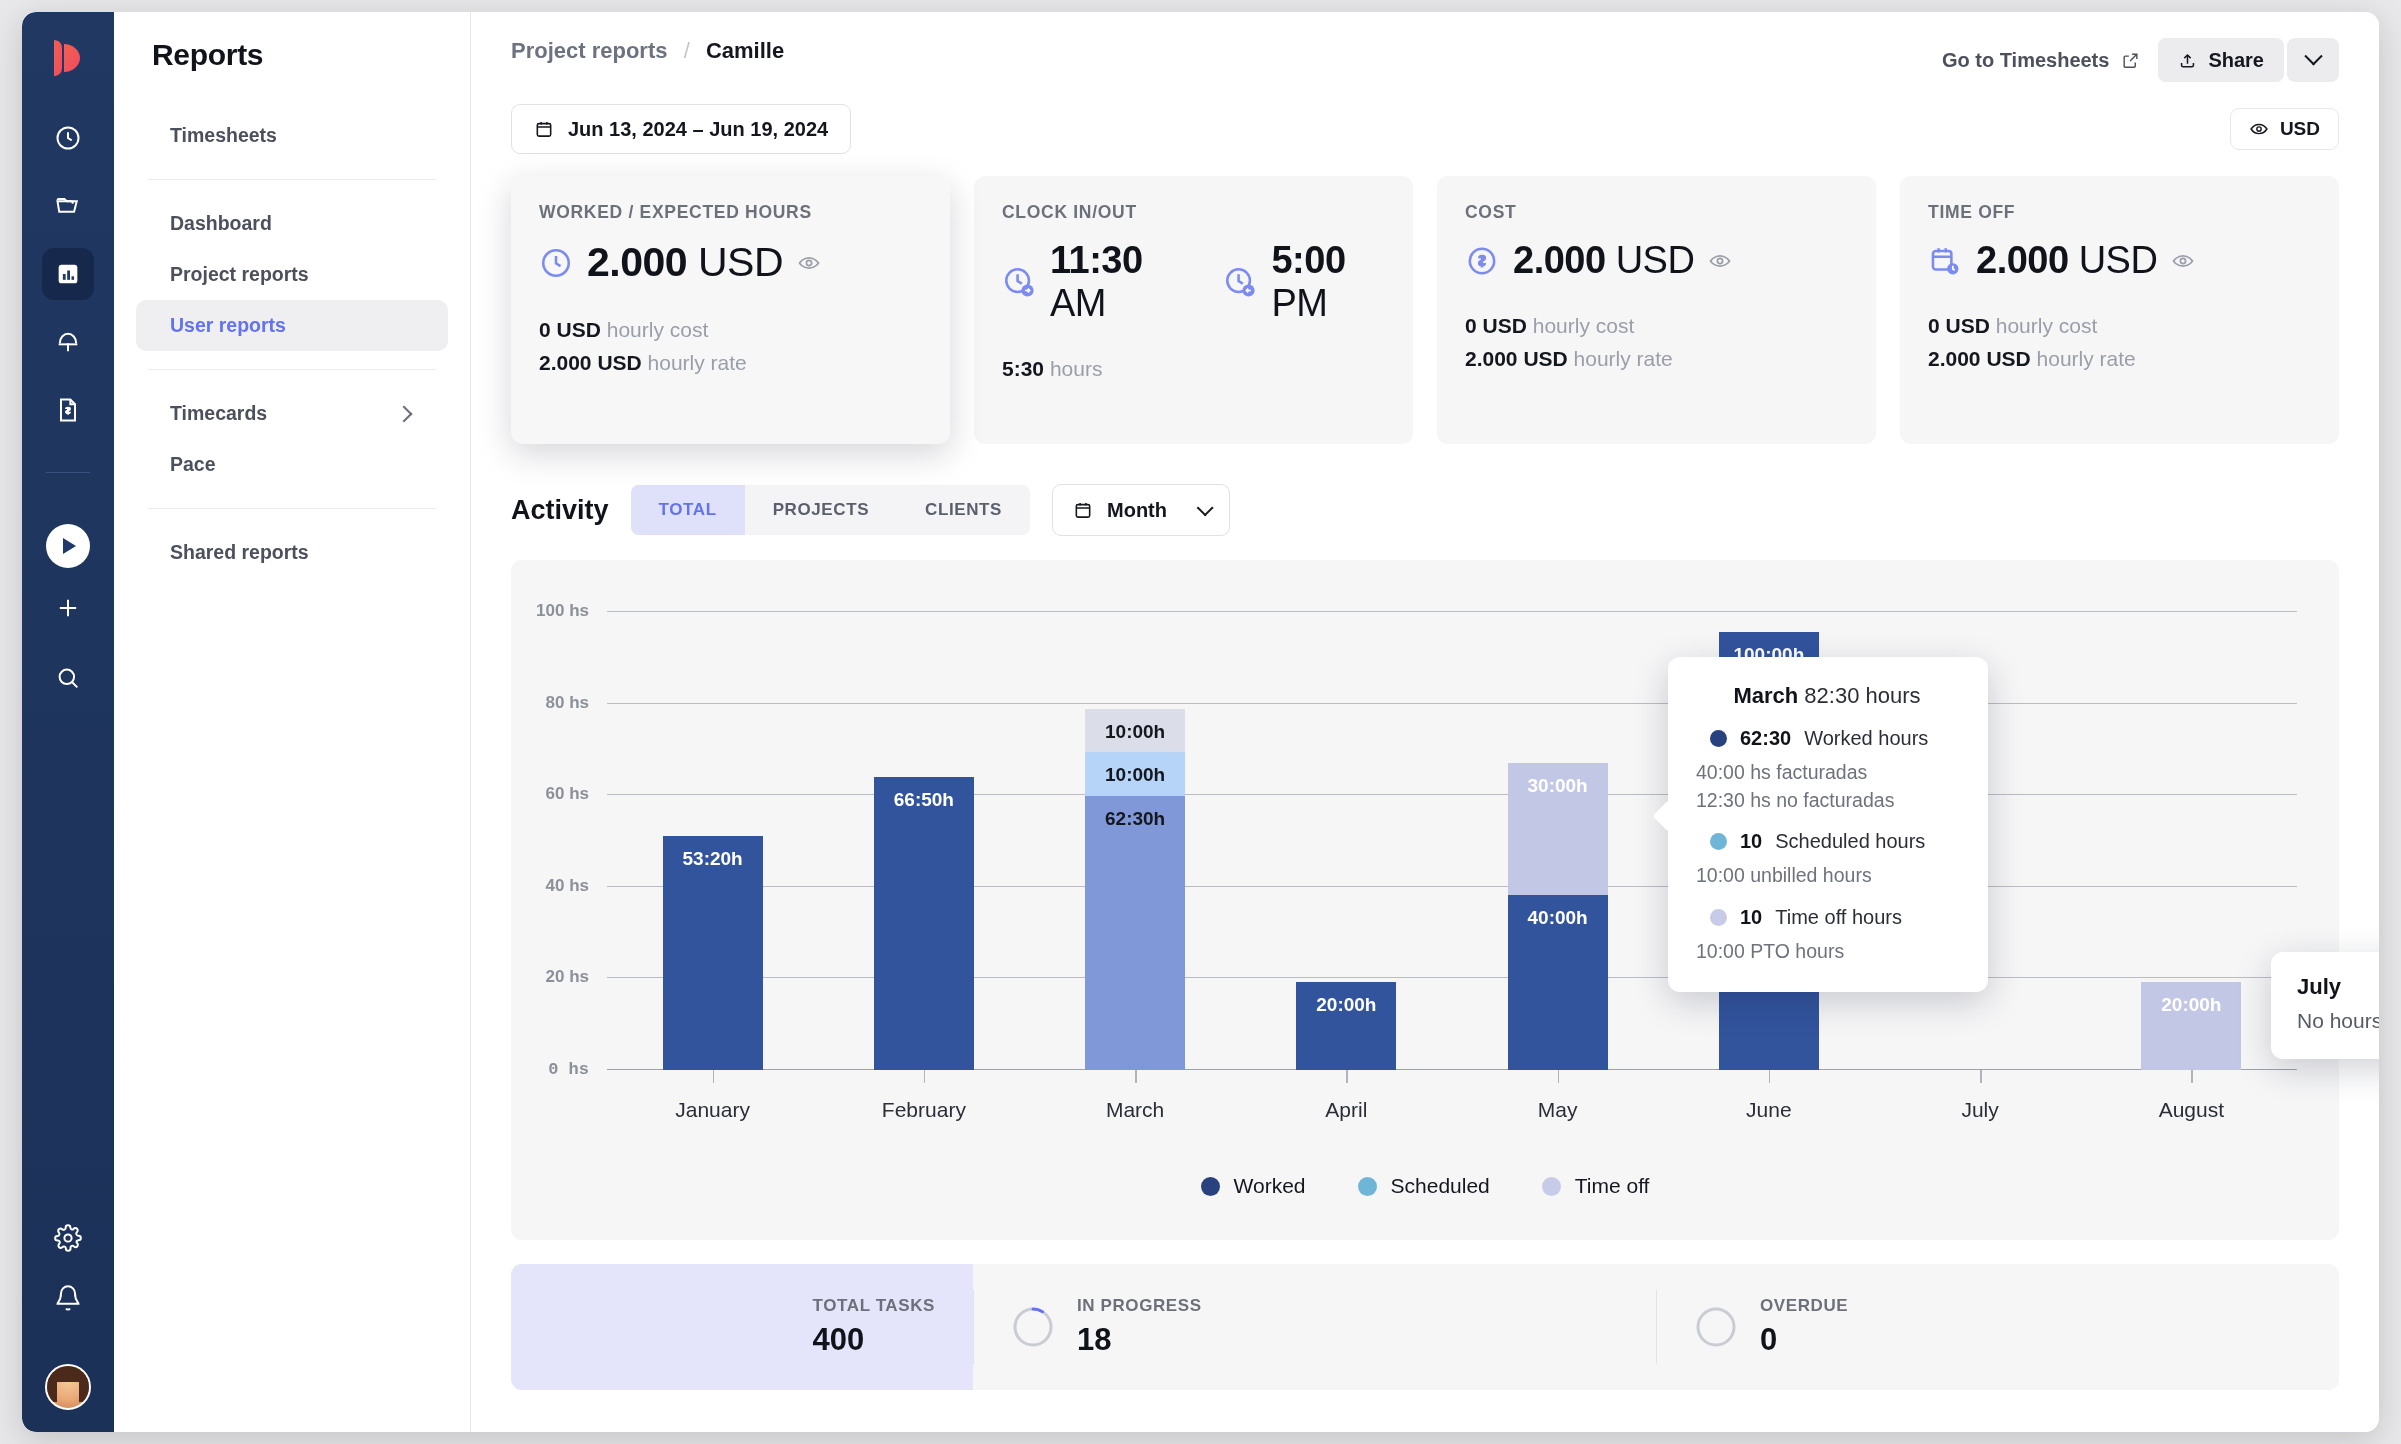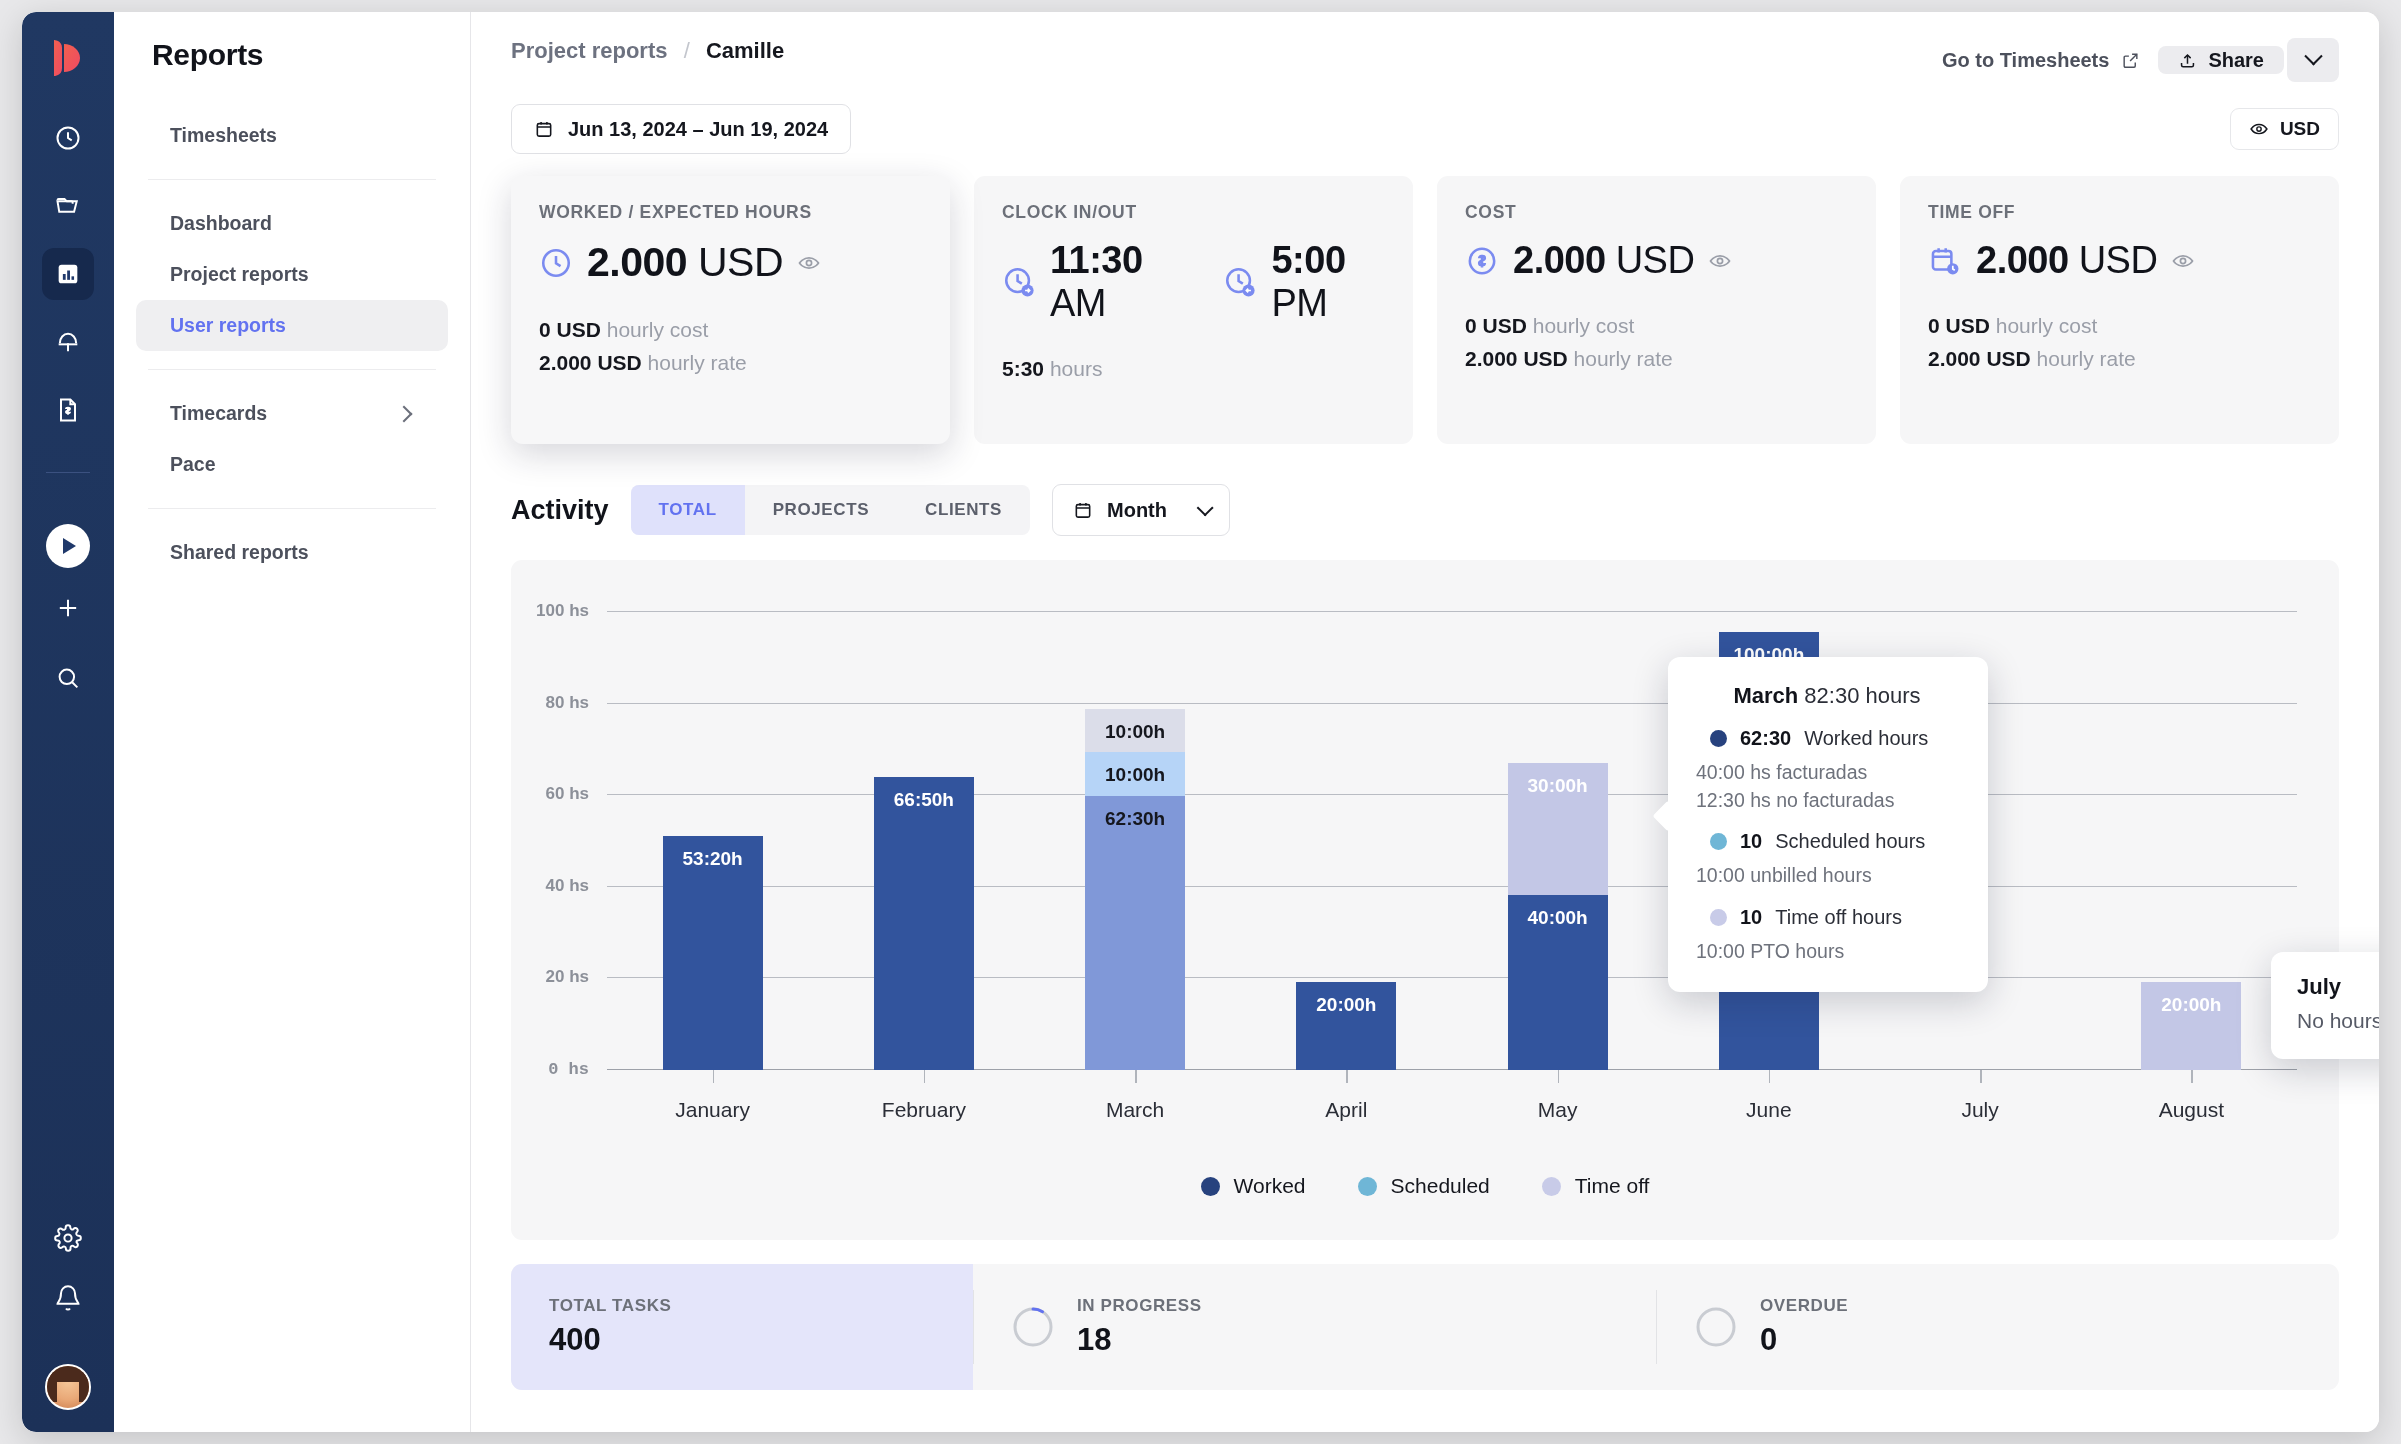--- a/index.html
+++ b/index.html
@@ -87,21 +87,21 @@
 
   .topbar { display:flex; align-items:flex-start; padding: 26px 40px 0 40px; }
   .crumb { font-size:22px; color:#6d7280; font-weight:600; }
   .crumb .sep { color:#c3c6cd; margin:0 10px; font-weight:400;}
   .crumb .cur { color:#15171e; font-weight:700; }
   .topright { margin-left:auto; display:flex; align-items:center; gap:18px; }
   .gotots { font-size:20px; color:#4c505c; font-weight:600; display:flex; align-items:center; gap:12px; cursor:pointer;}
   .gotots svg { width:19px;height:19px;stroke:#4c505c;fill:none;stroke-width:1.8;}
   .sharegrp { display:flex; align-items:center; gap:3px; }
   .sharebtn {
-    background:#ececef; border-radius:8px; height:28px; padding:0 20px;
+    background:#ececef; border-radius:8px; height:44px; padding:0 20px;
     display:flex; align-items:center; gap:11px; font-size:20px; font-weight:700; color:#15171e; cursor:pointer;
   }
   .sharebtn svg{width:19px;height:19px;stroke:#15171e;fill:none;stroke-width:1.9;}
   .sharecaret {
     background:#ececef; border-radius:8px; height:44px; width:52px;
     display:flex; align-items:center; justify-content:center; cursor:pointer;
   }
   .caret { width:13px;height:13px;border-right:2.4px solid #15171e;border-bottom:2.4px solid #15171e;transform:rotate(45deg) translate(-3px,-3px);}
 
   .rowdate { display:flex; align-items:center; padding: 22px 40px 0 40px;}
@@ -196,21 +196,21 @@
   .tip-july { left:1800px; top:940px; width:268px; padding:22px 26px 26px 26px;}
   .tip-july .t1{font-size:22px;font-weight:700;color:#11131a;}
   .tip-july .t2{font-size:21px;color:#565a66;margin-top:9px;}
 
   
   .tasks {
     margin: 24px 40px 0 40px; background:#f6f6f7; border-radius:11px;
     height:126px; display:flex; overflow:hidden;
   }
   .tcell { flex:1; display:flex; align-items:center; gap:22px; padding:0 38px; position:relative;}
-  .tcell.first { background:#e4e5fa; flex:0 0 462px; }
+  .tcell.first { background:#e4e5fa; flex:0 0 462px;justify-content:flex-end; }
   .tcell + .tcell::before{ content:""; position:absolute; left:0; top:26px;bottom:26px;width:1px;background:#e2e3e6;}
   .tlbl { font-size:17px; letter-spacing:.6px; font-weight:700; color:#6c7079;}
   .tval { font-size:31px; font-weight:700; color:#11131a; margin-top:6px;}
   .ring { width:44px;height:44px;flex:0 0 44px;}
 </style>
 </head>
 <body>
 
 <div class="window">
 

